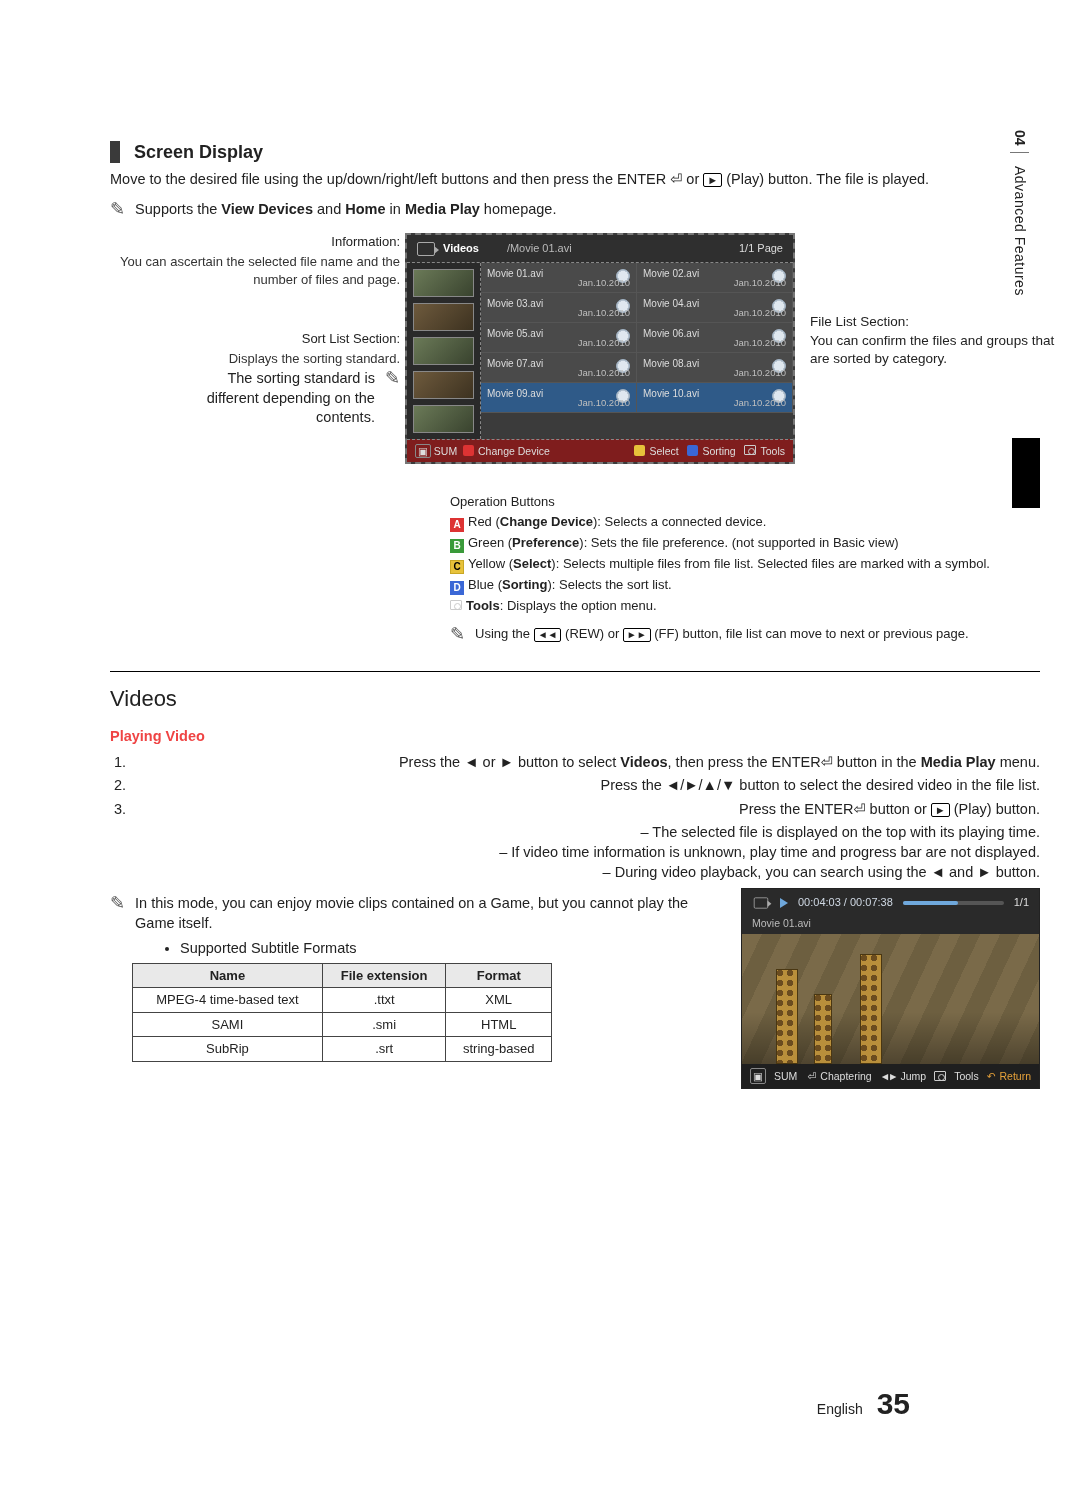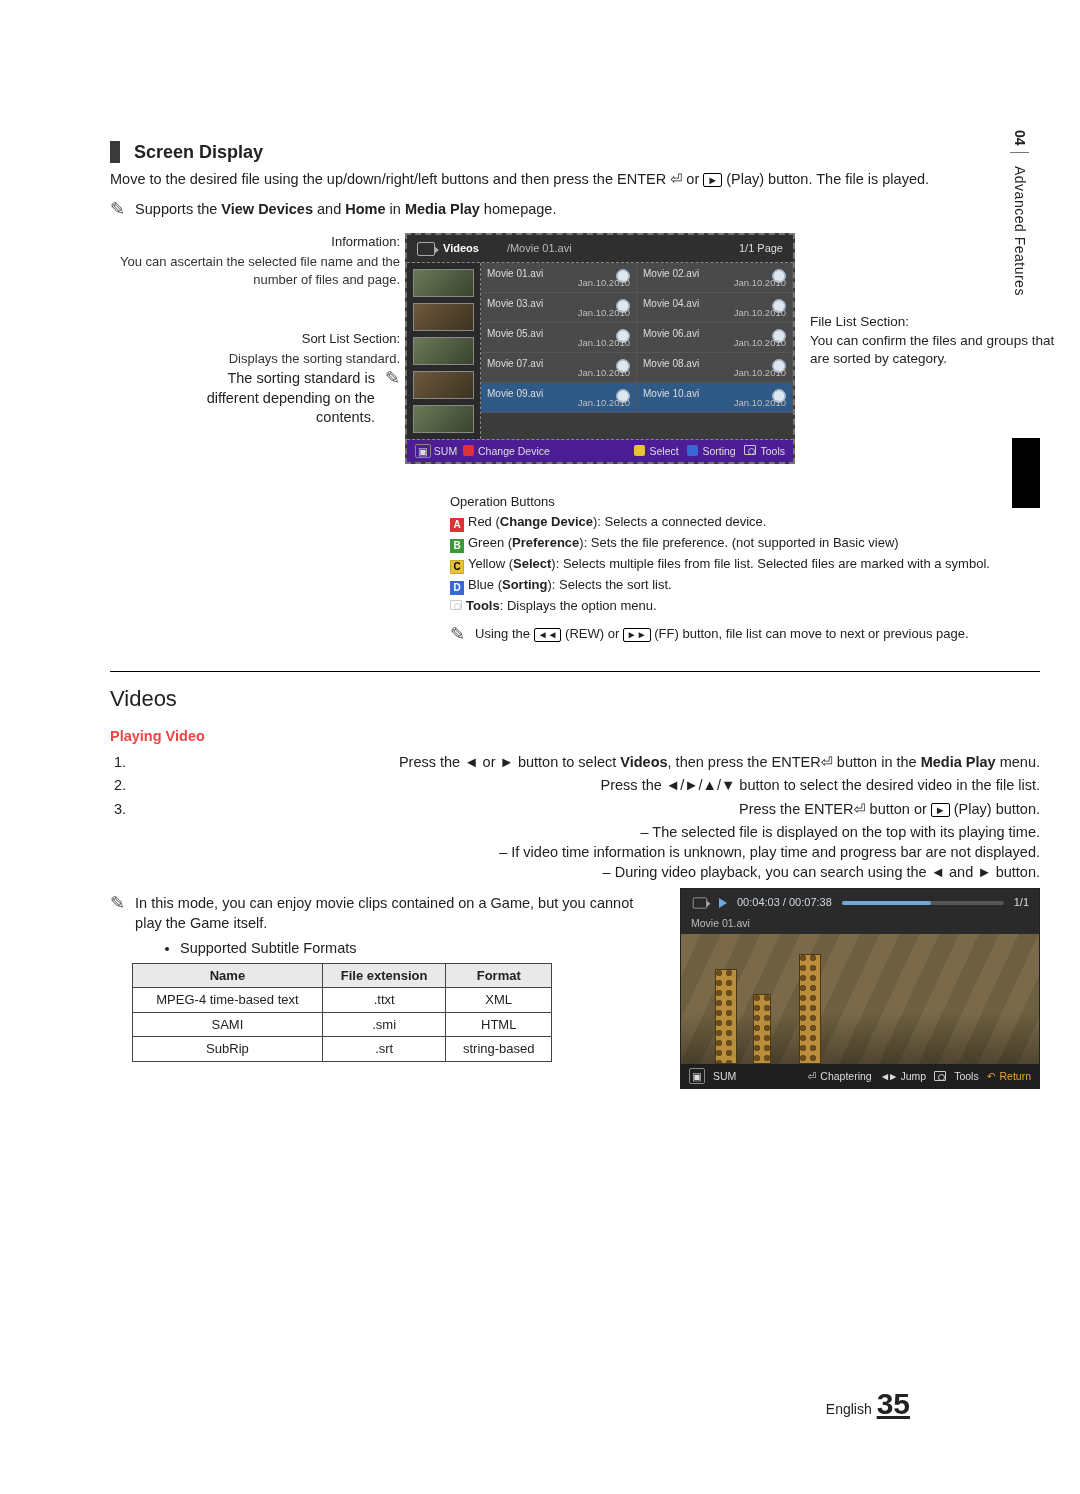--- a/index.html
+++ b/index.html
@@ -99,21 +99,21 @@
   .film-icon {
     position:absolute; right:6px; top:6px;
     width:14px;height:14px;border-radius:50%;
     background:
       radial-gradient(circle at 50% 50%, #dfe7ef 0 5px, transparent 5px),
       #b9c6d2;
     border:1px solid #9fb0c1;
   }
   .tv-bottom {
     display:flex; align-items:center; justify-content:space-between;
-    background:#4c1d95; padding:4px 8px; border-top:1px dashed #888;
+    background:#7f1d1d; padding:4px 8px; border-top:1px dashed #888;
     font-size:10.5px; color:#ddd;
   }
   .btncolor { display:inline-block; width:11px;height:11px; border-radius:2px; margin-right:4px; vertical-align:-1px;}
   .red{background:#d33;} .yellow{background:#e7c23a;} .blue{background:#3a67d6;}
   .tools-ico{display:inline-block;width:12px;height:10px;border:1px solid #ccc;border-radius:1px;margin-right:4px;position:relative;}
   .tools-ico::after{content:"";position:absolute;left:3px;top:2px;width:5px;height:5px;border:1px solid #ccc;border-radius:50%;}
 
   .right-callout {
     position:absolute; left:700px; top:80px; width:250px; font-size:13.5px;
   }
@@ -145,21 +145,21 @@
     border-collapse:collapse; width:420px; font-size:13px;
     margin-left:22px;
   }
   table.subs th, table.subs td {
     border:1px solid #444; padding:3px 8px; text-align:center;
   }
   table.subs th { background:#e9e9e9; font-weight:700;}
 
   
   .pb-shot {
-    width:360px; background:#3a3a3a; color:#ddd; font-size:11px;
+    width:299px; background:#3a3a3a; color:#ddd; font-size:11px;
     border:1px solid #222;
   }
   .pb-top { display:flex;align-items:center;gap:10px;padding:6px 10px;background:#2a2a2a;}
   .pb-top .play{width:0;height:0;border-left:8px solid #6fa8dc;border-top:5px solid transparent;border-bottom:5px solid transparent;}
   .pb-top .time{font-size:11px;color:#cfd8e3;}
   .pb-top .bar{flex:1;height:4px;background:#555;position:relative;border-radius:2px;}
   .pb-top .bar::after{content:"";position:absolute;left:0;top:0;height:100%;width:55%;background:#6fa8dc;border-radius:2px;}
   .pb-file { padding:0 10px 4px; font-size:10.5px; color:#bbb; background:#2a2a2a;}
   .pb-img {
     height:130px;
@@ -177,21 +177,21 @@
   }
   .g1{left:34px;height:95px;} .g2{left:72px;height:70px;width:18px;} .g3{left:118px;height:110px;}
   .pb-bot { display:flex;justify-content:space-between;align-items:center;background:#1f1f1f;padding:4px 8px;font-size:10.5px;}
   .pb-bot .lgroup,.pb-bot .rgroup{display:flex;align-items:center;gap:8px;}
   .chip{display:inline-flex;align-items:center;gap:4px;}
   .arrows{letter-spacing:-2px;}
   .ret{color:#e7a23a;}
 
   
   .footer { position:absolute; right:170px; bottom:70px; font-size:14px;}
-  .footer .pg { font-size:30px; font-weight:700; margin-left:1px;text-decoration:underline;}
+  .footer .pg { font-size:30px; font-weight:700; margin-left:10px;}
 
   b { font-weight:700; }
 </style>
 </head>
 <body>
 
 <div class="page">
 
   <div class="side-tab">
     <span class="num">04</span>

